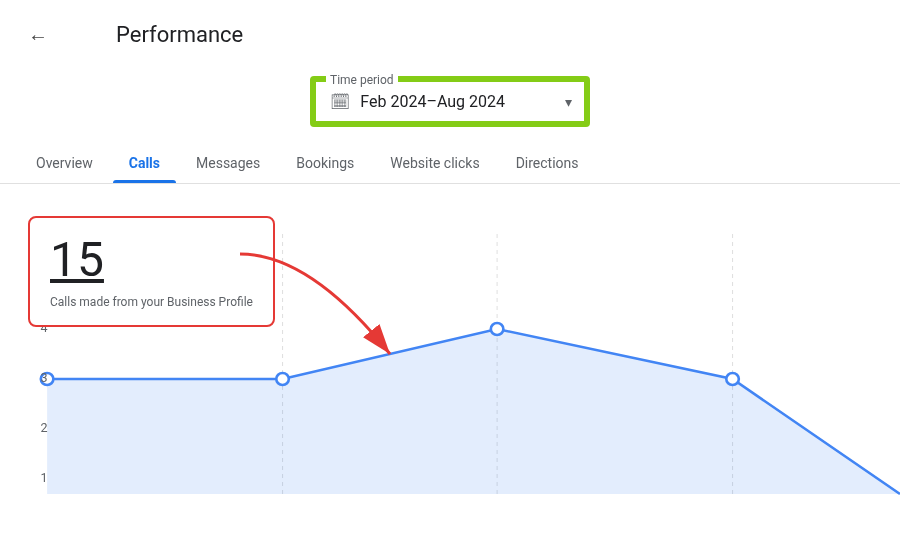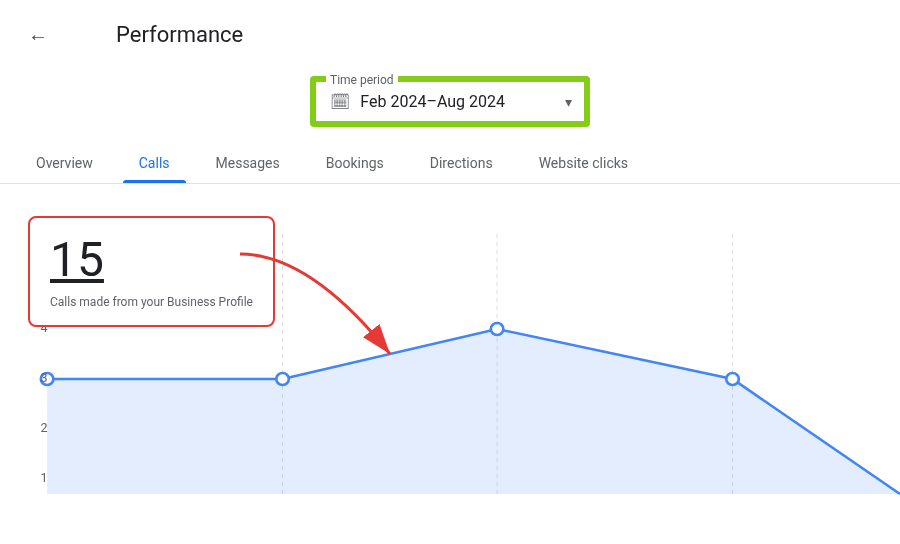--- a/index.html
+++ b/index.html
@@ -82,33 +82,33 @@
       right: 12px;
       color: #5f6368;
       font-size: 14px;
     }
 
     
     .tabs {
       display: flex;
       border-bottom: 1px solid #e0e0e0;
       padding: 0 20px;
-      gap: 14px;
+      gap: 4px;
     }
     .tab {
       padding: 12px 16px;
       font-size: 14px;
       color: #5f6368;
       cursor: pointer;
       position: relative;
       white-space: nowrap;
     }
     .tab.active {
       color: #1a73e8;
-      font-weight: 400;
+      font-weight: 700;
     }
     .tab.active::after {
       content: '';
       position: absolute;
       bottom: 0;
       left: 0;
       right: 0;
       height: 3px;
       background: #1a73e8;
       border-radius: 3px 3px 0 0;
@@ -174,22 +174,22 @@
     <span class="time-period-text">Feb 2024–Aug 2024</span>
     <span class="dropdown-arrow">▾</span>
   </div>
 </div>
 
 <div class="tabs">
   <div class="tab">Overview</div>
   <div class="tab active">Calls</div>
   <div class="tab">Messages</div>
   <div class="tab">Bookings</div>
+  <div class="tab">Website clicks</div>
   <div class="tab">Directions</div>
-  <div class="tab">Website clicks</div>
 </div>
 
 <div class="content" style="position: relative; height: 340px;">
 
   
   <div class="stats-card" style="margin-top: 12px; margin-left: 8px;">
     <div class="stats-number">15</div>
     <div class="stats-label">Calls made from your Business Profile</div>
   </div>
 

